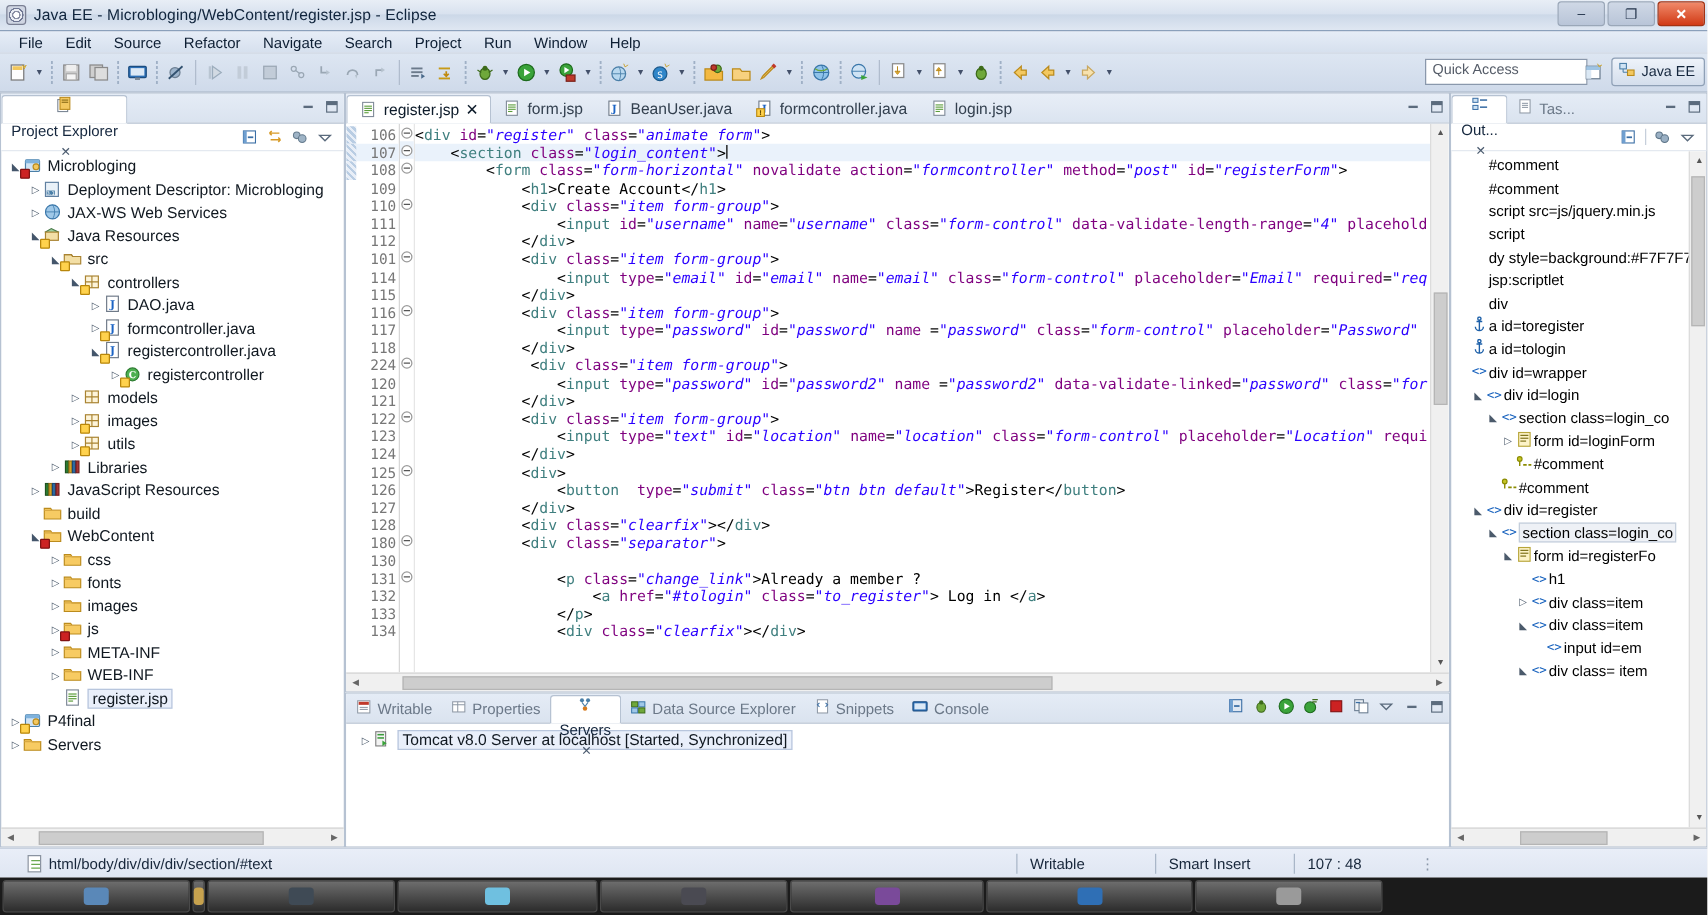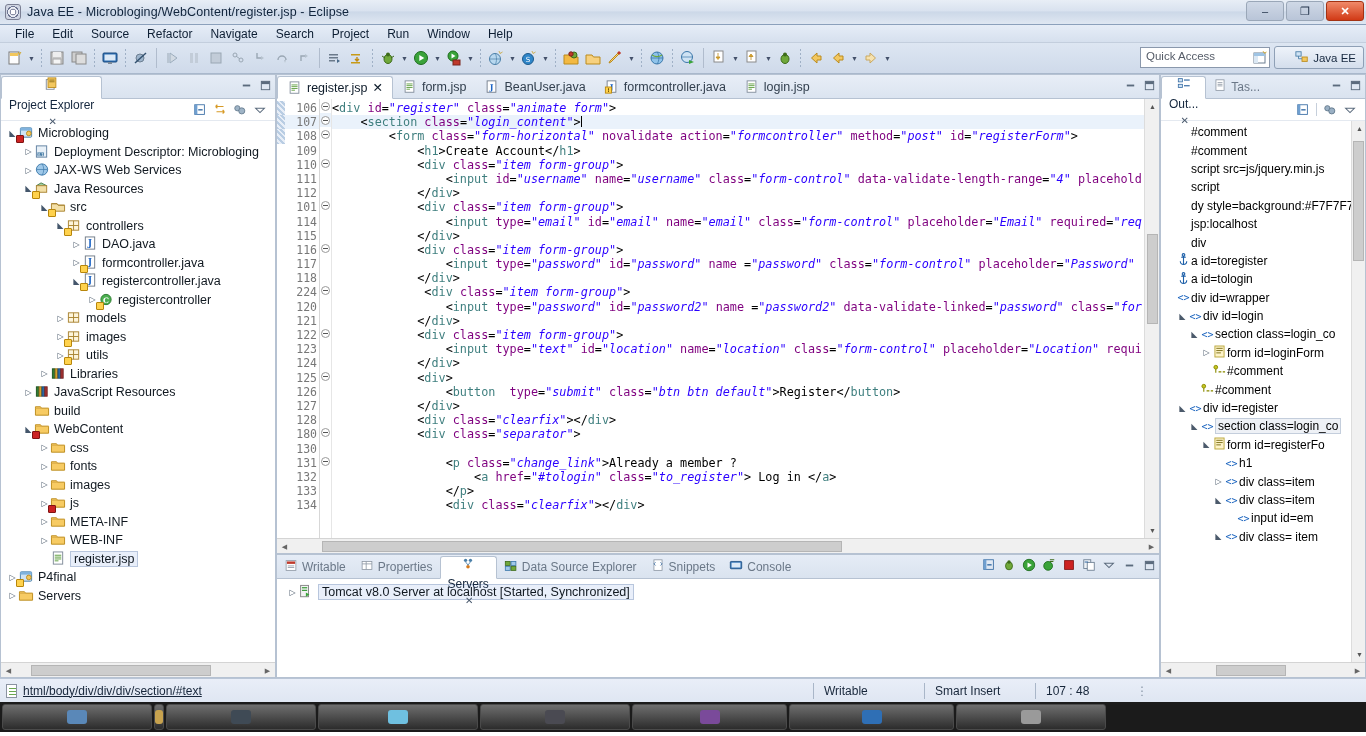--- a/index.html
+++ b/index.html
@@ -62,21 +62,21 @@
          border-radius:3px; }
   .caret { width:11px;height:22px;display:inline-flex;align-items:center;justify-content:center;
            font-size:7px;color:#43506a; }
   #quickaccess {
     position:absolute; right:96px; top:4px;
     width:130px;height:21px; background:#fff;border:1px solid #8a98ac;
     font-size:11.5px; color:#555c68; padding:2px 5px;
   }
   #perspbar { position:absolute; right:2px; top:3px; display:flex;align-items:center;gap:3px;}
   .persp-btn {
-    height:23px;display:flex;align-items:center;gap:4px;padding:0 7px 0 20px;
+    height:23px;display:flex;align-items:center;gap:4px;padding:0 7px 0 5px;
     border:1px solid #8fa0b6;border-radius:3px;
     background:linear-gradient(to bottom,#eef3fa,#d4deec);
     font-size:11.5px;color:#14263d;
   }
   
   #main { display:flex; height:604px; background:#f1f1f1; }
   
   .view { background:#fff; border:1px solid #b6c2d2; display:flex; flex-direction:column; }
   .viewtabs {
     height:24px; display:flex; align-items:flex-end;
@@ -1128,21 +1128,21 @@
             <span class="olabel">script</span>
           </div>
           <div class="orow" style="padding-left: 4px;">
             <span class="otw"></span>
             <span class="oic"></span>
             <span class="olabel">dy style=background:#F7F7F7;</span>
           </div>
           <div class="orow" style="padding-left: 4px;">
             <span class="otw"></span>
             <span class="oic"></span>
-            <span class="olabel">jsp:localhost</span>
+            <span class="olabel">jsp:scriptlet</span>
           </div>
           <div class="orow" style="padding-left: 4px;">
             <span class="otw"></span>
             <span class="oic"></span>
             <span class="olabel">div</span>
           </div>
           <div class="orow" style="padding-left: 4px;">
             <span class="otw"></span>
             <span class="oic"><svg width="11" height="13" viewBox="0 0 12 14">
                 <path d="M6 3v9M2.5 9a3.5 3.5 0 007 0" fill="none" stroke="#1c5fa8" stroke-width="1.2"></path>
@@ -1259,21 +1259,21 @@
     </div>
     <div class="hsb">
       <span class="arr" style="left:2px">◀</span>
       <span class="thumb" style="left:55px;width:70px;"></span>
       <span class="arr" style="right:2px">▶</span>
     </div>
   </div>
 </div>
 
 <div id="statusbar">
-  <div class="cell" style="padding-left:6px;gap:6px;text-decoration:underline;">
+  <div class="cell" style="padding-left:22px;gap:6px;">
     <span class="ic doc"></span>
     <span>html/body/div/div/div/section/#text</span>
   </div>
   <div style="flex:1"></div>
   <div class="div"></div>
   <div class="cell" style="width:110px">Writable</div>
   <div class="div"></div>
   <div class="cell" style="width:110px">Smart Insert</div>
   <div class="div"></div>
   <div class="cell" style="width:90px">107 : 48</div>

